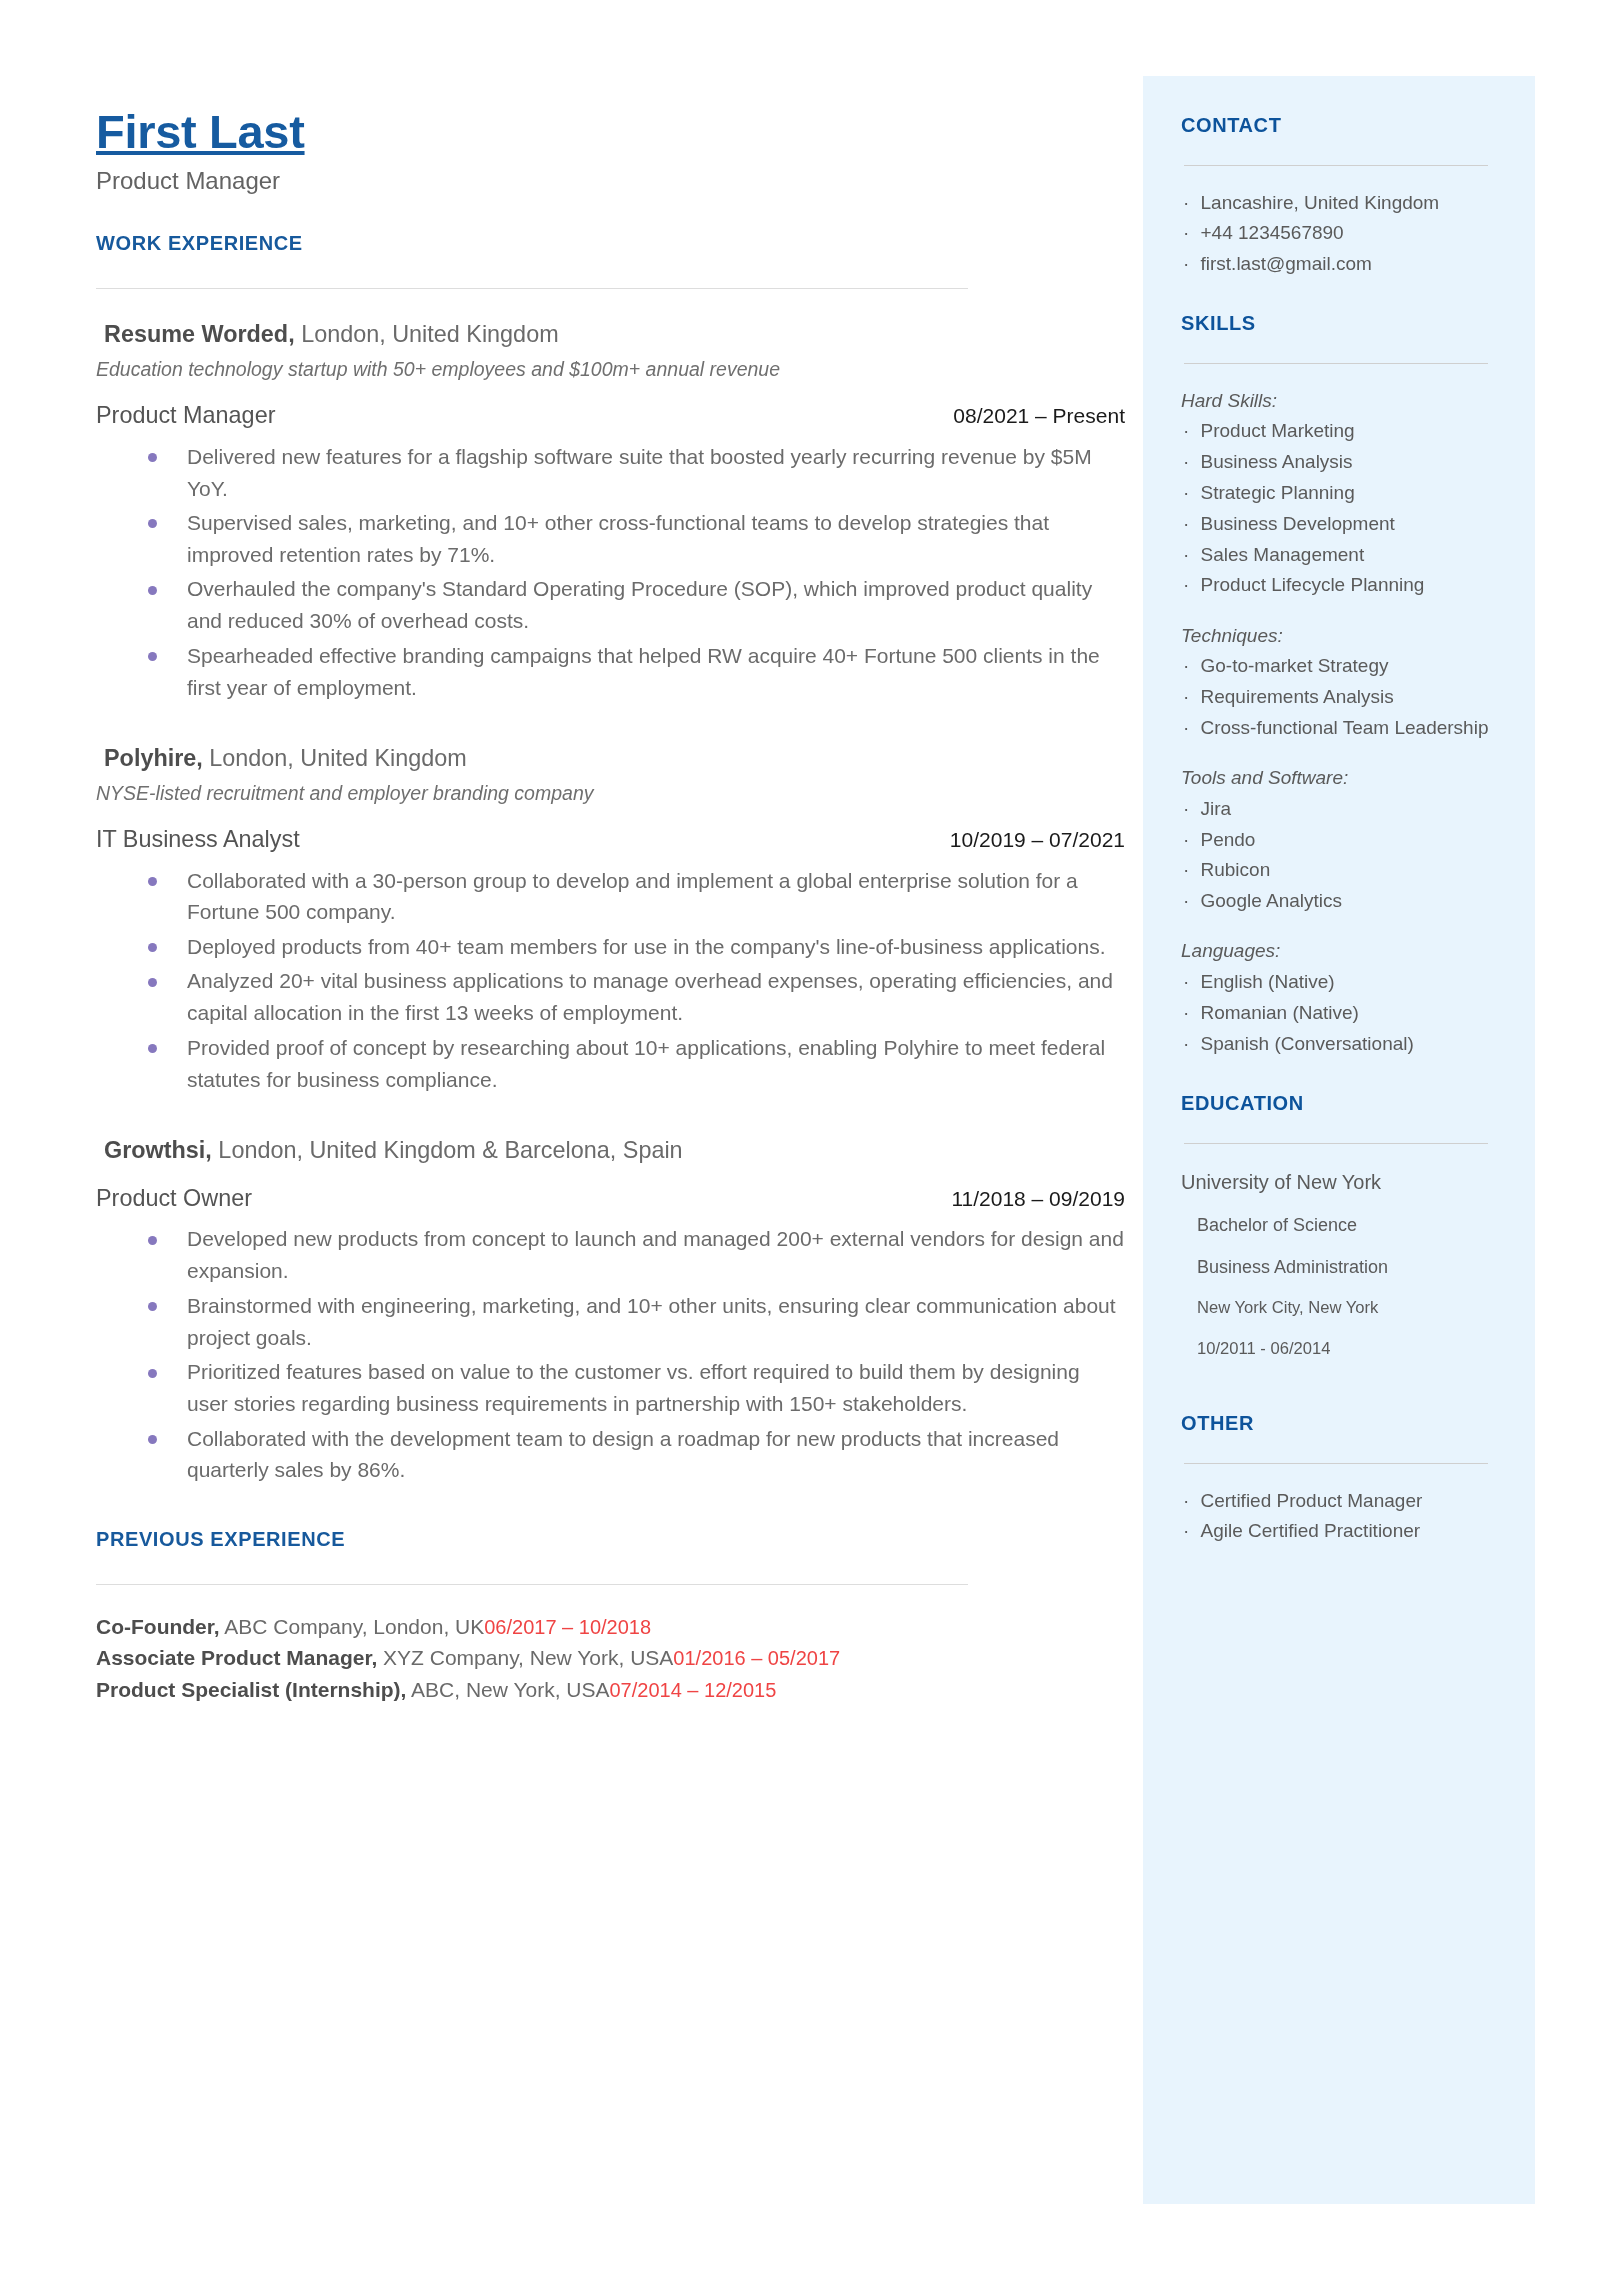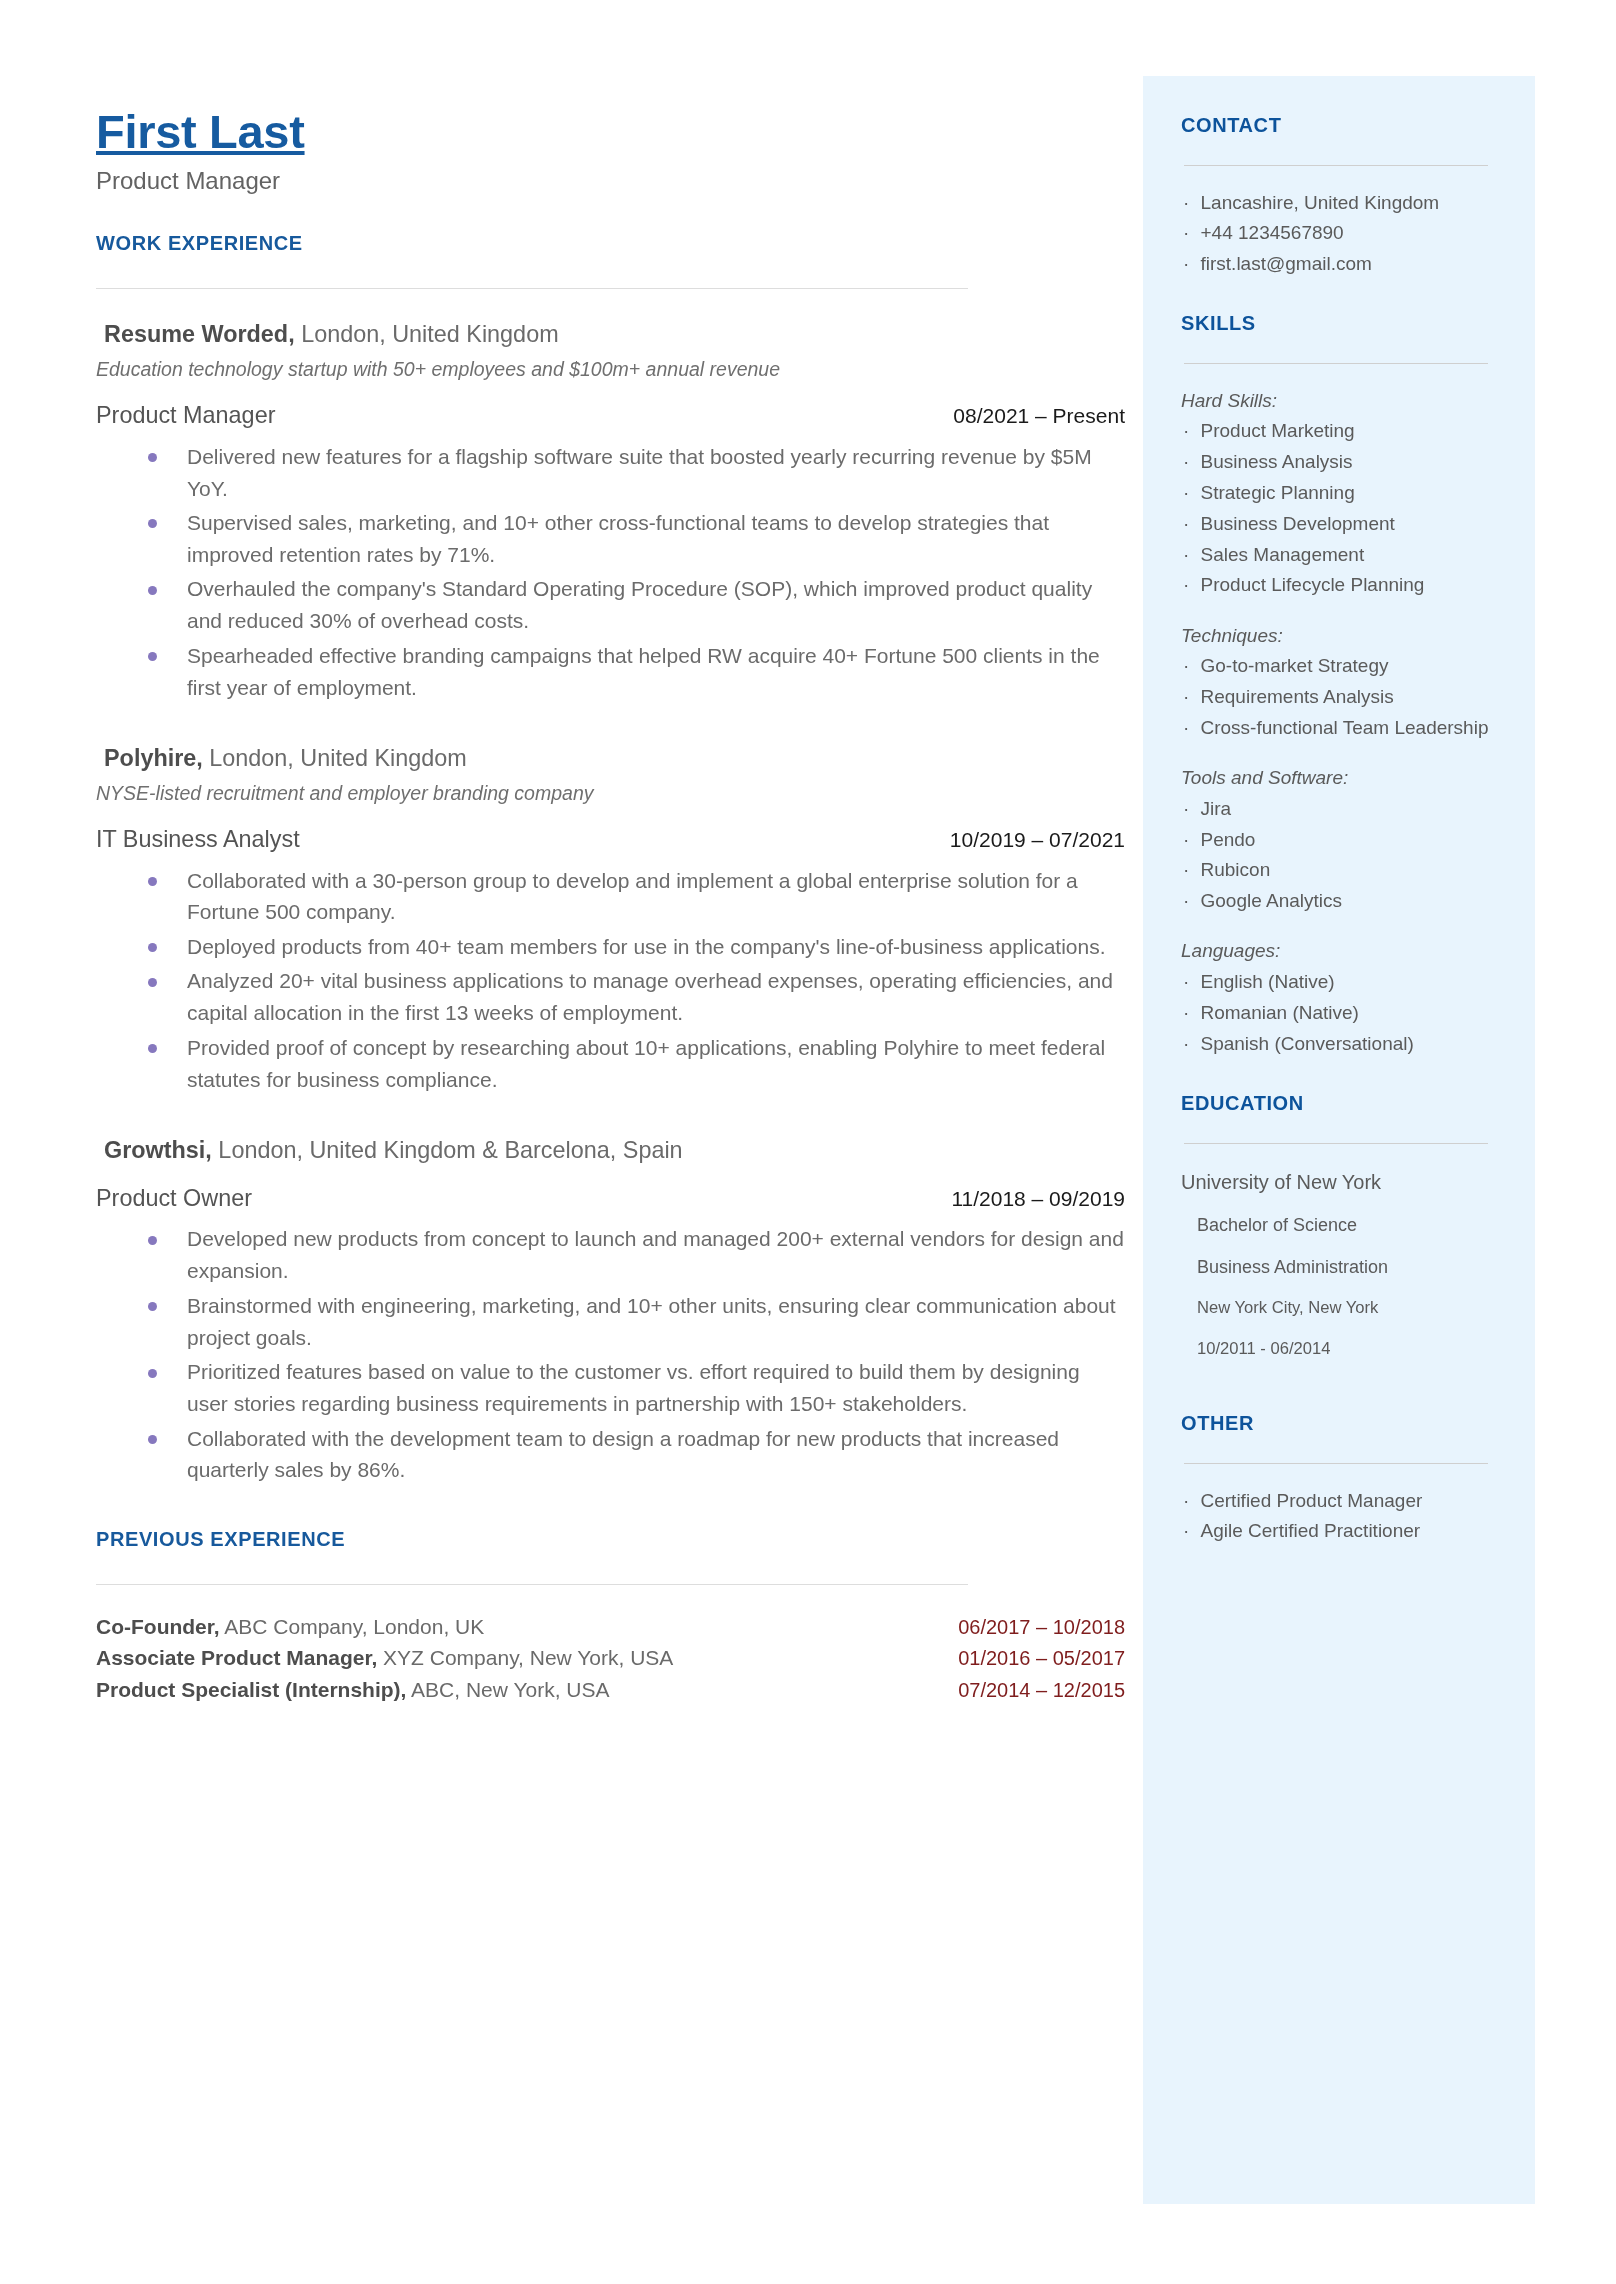--- a/index.html
+++ b/index.html
@@ -184,35 +184,34 @@
     left: 52px;
     top: 12.4px;
     width: 9px;
     height: 9px;
     border-radius: 50%;
     background: #8678be;
   }
   .prev-row {
     display: flex;
     align-items: baseline;
-    justify-content: space-between;
     width: 1029px;
     line-height: 1.5;
   }
   .prev-left {
     font-size: 21px;
     color: #6a6a6a;
   }
   .prev-left b {
     color: #4d4d4d;
     font-weight: bold;
   }
   .prev-dates {
     font-size: 20px;
-    color: #7f1d1d;
+    color: #ef4444;
     white-space: nowrap;
   }
 </style>
 </head>
 <body>
 
 <div id="page">
 
   <aside id="sidebar">
     <div class="sb-inner">

